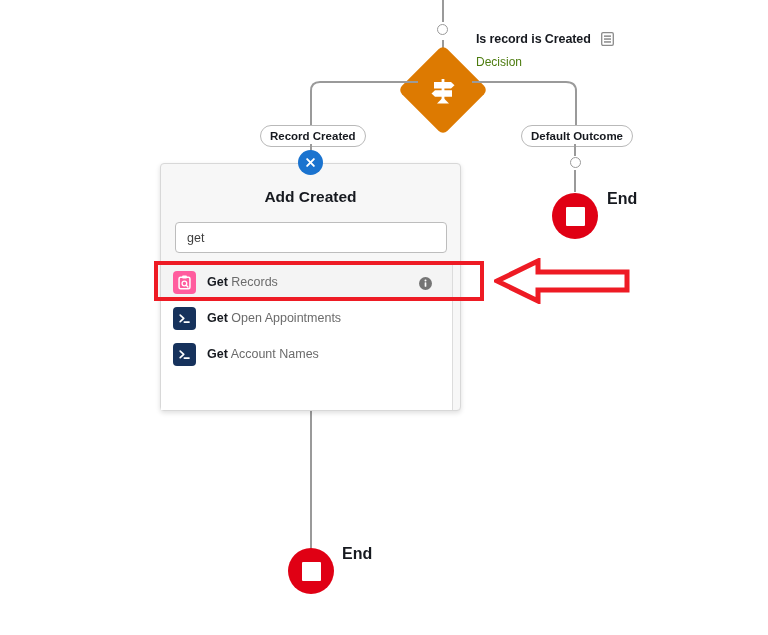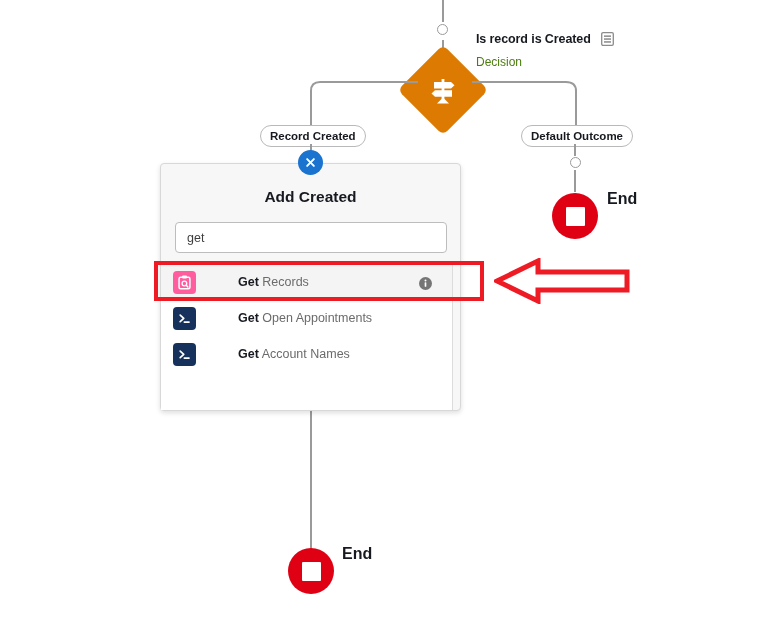--- a/index.html
+++ b/index.html
@@ -182,21 +182,20 @@
     overflow: hidden;
   }
   .list-row {
     position: relative;
     height: 36px;
     display: flex;
     align-items: center;
     padding-left: 12px;
     box-sizing: border-box;
     background: #ffffff;
-    gap: 31px;
   }
   .list-row.selected { background: #f4f4f4; }
 
   .row-icon {
     width: 23px;
     height: 23px;
     border-radius: 4px;
     flex: 0 0 auto;
     display: flex;
     align-items: center;

